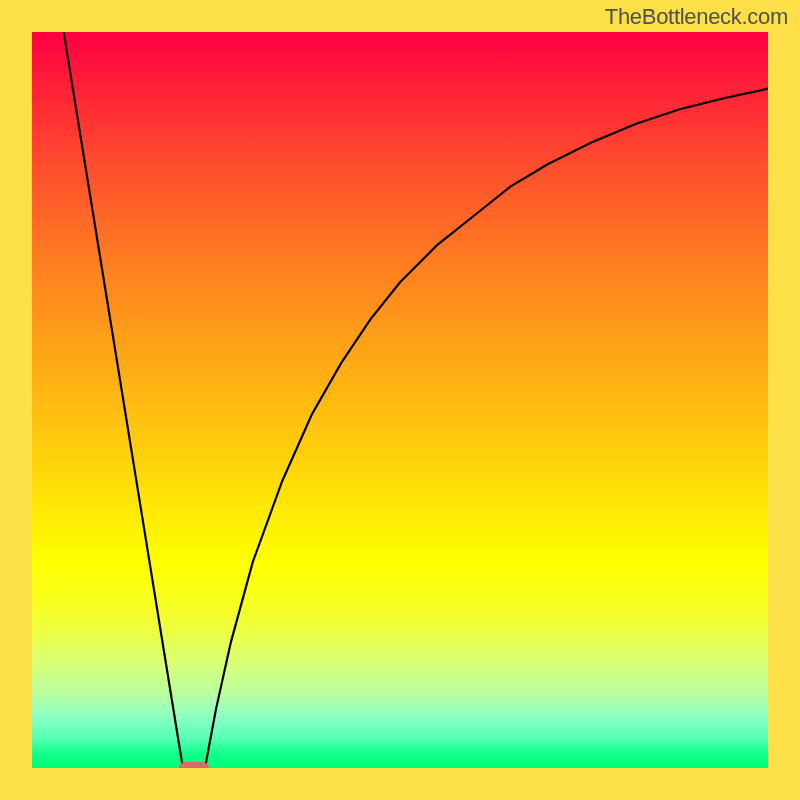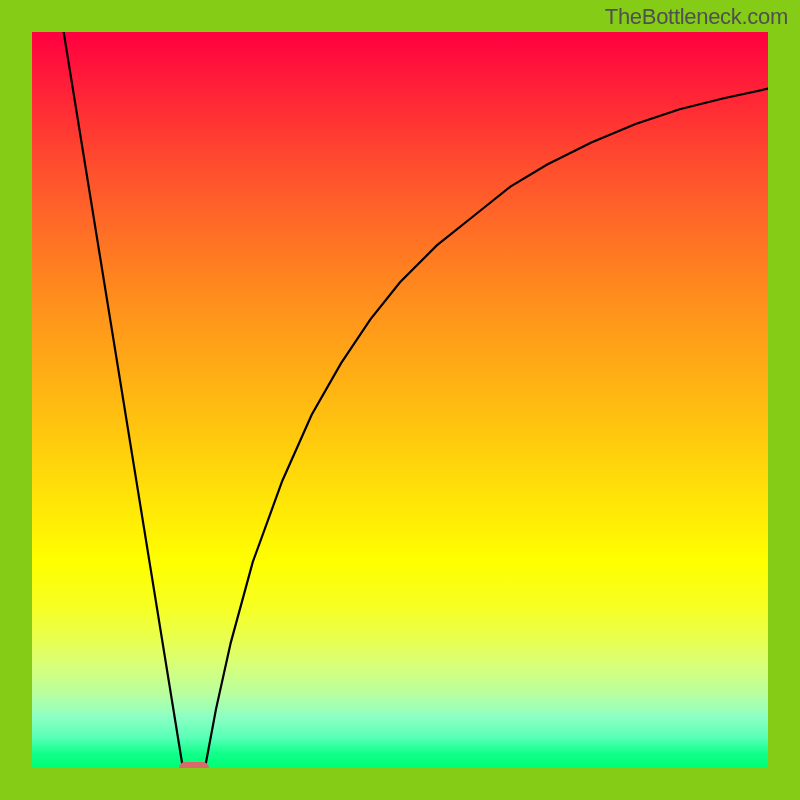--- a/index.html
+++ b/index.html
@@ -8,21 +8,21 @@
     width: 800px;
     height: 800px;
     overflow: hidden;
     background: #000;
     font-family: Arial, Helvetica, sans-serif;
   }
   .frame {
     position: relative;
     width: 800px;
     height: 800px;
-    background: #84cc16;
+    background: #fde047;
   }
   .watermark {
     position: absolute;
     top: 4px;
     right: 12px;
     color: #505050;
     font-size: 22px;
     font-weight: 500;
     letter-spacing: -0.3px;
     z-index: 20;

